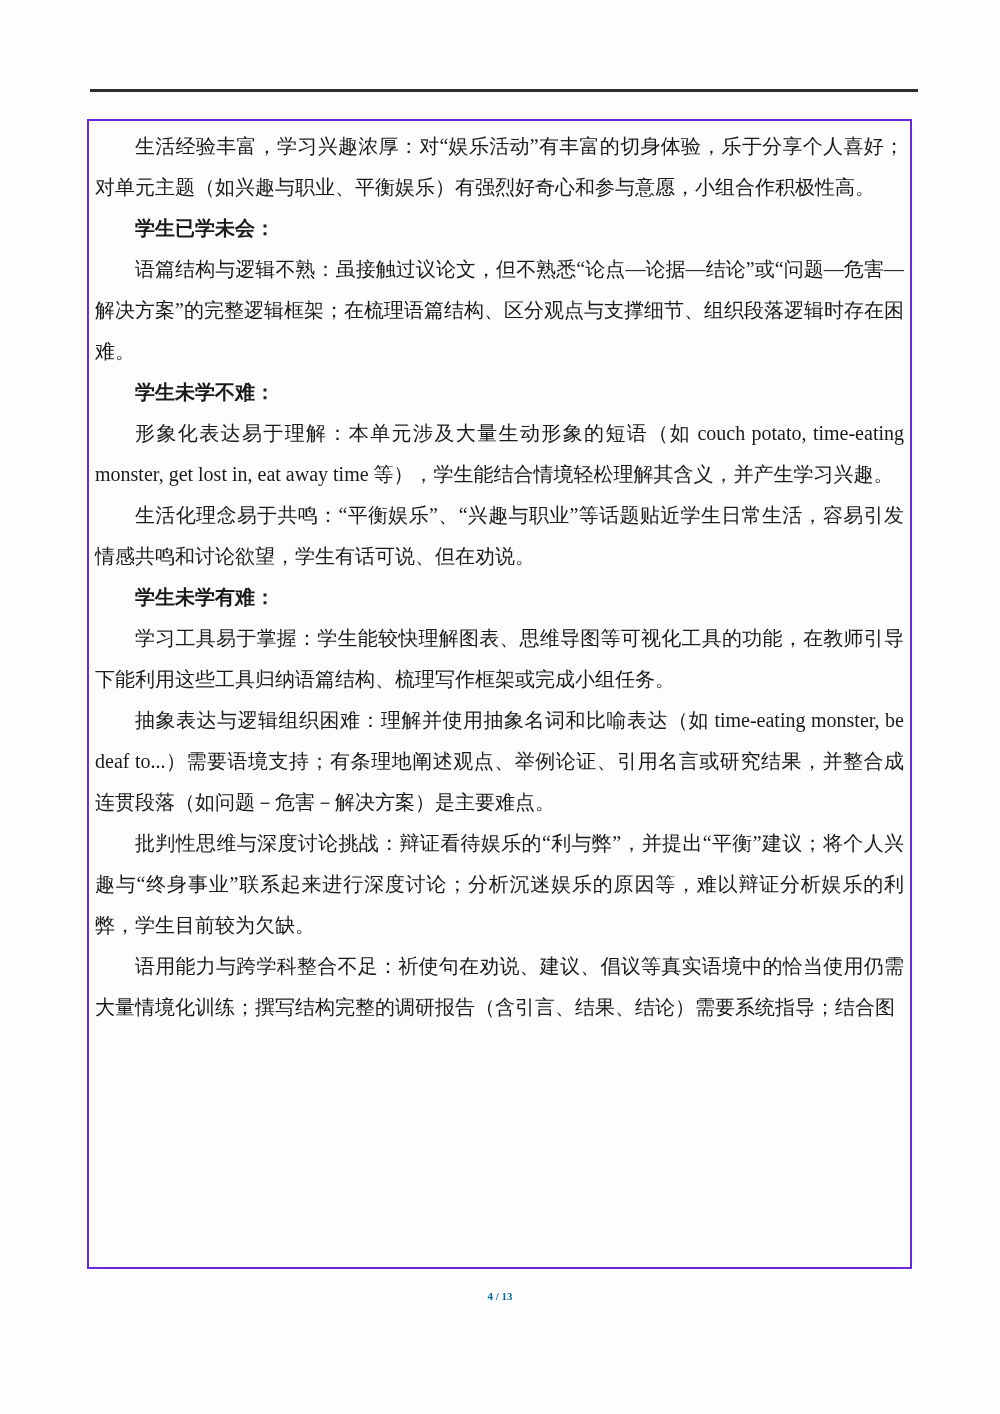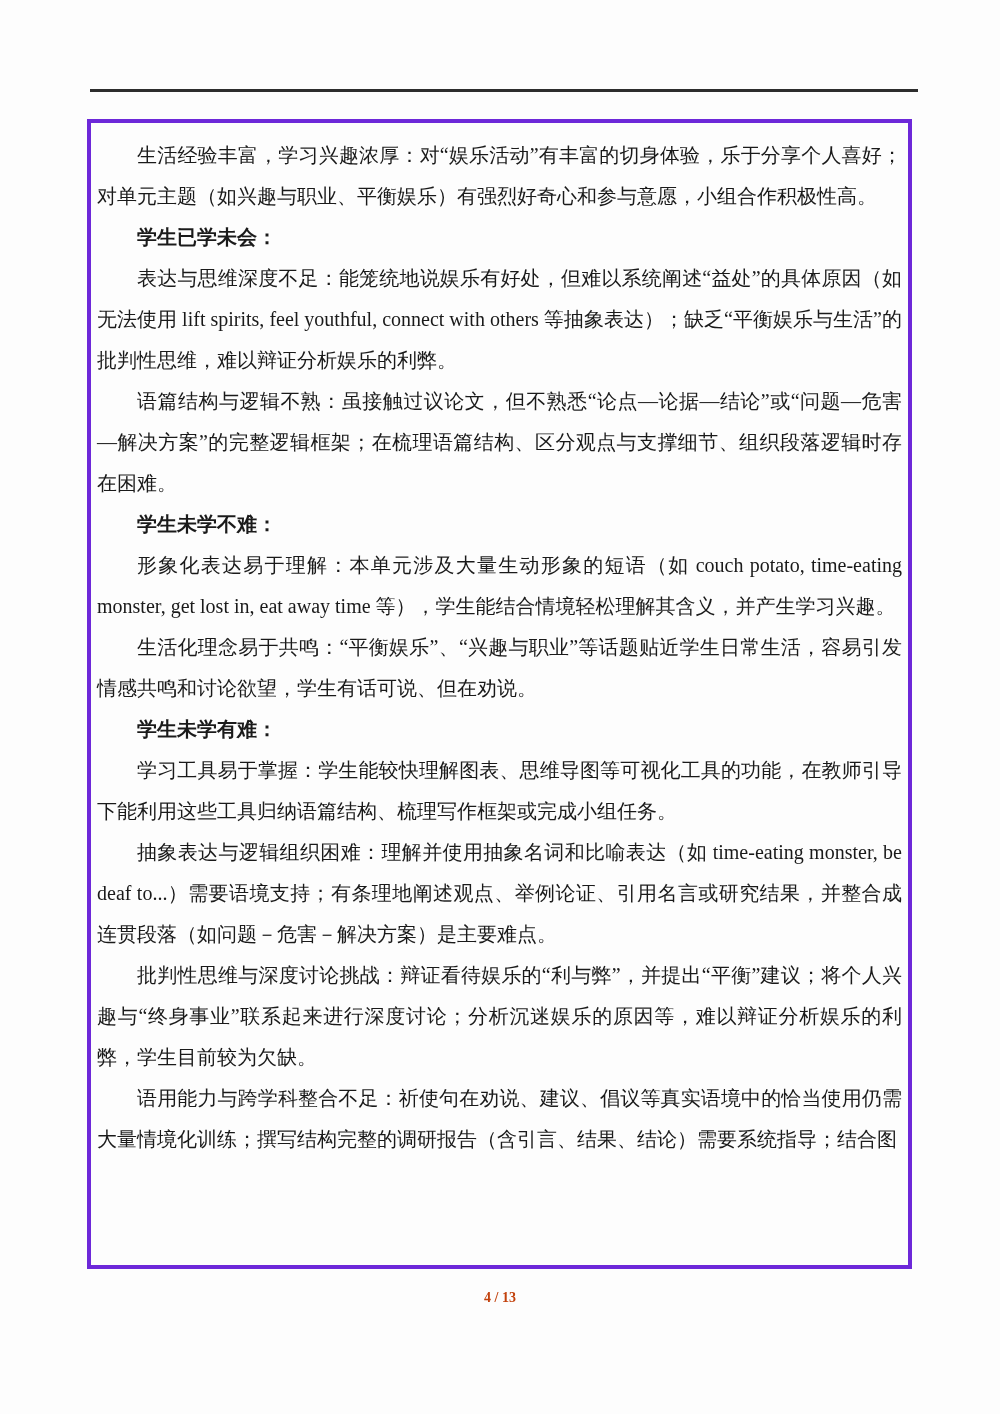--- a/index.html
+++ b/index.html
@@ -25,22 +25,22 @@
     height: 3px;
     background: #2d2d2d;
   }
   .content-cell {
     position: absolute;
     left: 87px;
     top: 119px;
     width: 825px;
     height: 1150px;
     box-sizing: border-box;
-    border: 4px solid #6d28d9;
-    padding: 12px 6px 0 6px;
+    border: 2px solid #6d28d9;
+    padding: 5px 6px 0 6px;
     overflow: hidden;
     background: transparent;
   }
   .para {
     margin: 0;
     font-size: 20px;
     line-height: 41px;
     text-align: justify;
     text-align-last: left;
     text-indent: 2em;
@@ -48,34 +48,33 @@
   }
   .para.bold {
     font-weight: bold;
   }
   .footer {
     position: absolute;
     top: 1290px;
     left: 0;
     width: 100%;
     text-align: center;
-    font-size: 14px;
+    font-size: 11px;
     font-weight: bold;
-    color: #c2410c;
+    color: #0369a1;
   }
 </style>
 </head>
 <body>
 
 <div class="page">
   <div class="header-rule"></div>
   <div class="content-cell">
       <p class="para">生活经验丰富，学习兴趣浓厚：对“娱乐活动”有丰富的切身体验，乐于分享个人喜好；对单元主题（如兴趣与职业、平衡娱乐）有强烈好奇心和参与意愿，小组合作积极性高。</p>
       <p class="para bold">学生已学未会：</p>
-      <p class="para">表达与思维深度不足：能笼统地说娱乐有好处，但难以系统阐述“益处”的具体原因（如无法使用 lift spirits, feel youthful, connect with others 等抽象表达）；缺乏“平衡娱乐与生活”的批判性思维，难以辩证分析娱乐的利弊。</p>
       <p class="para">语篇结构与逻辑不熟：虽接触过议论文，但不熟悉“论点—论据—结论”或“问题—危害—解决方案”的完整逻辑框架；在梳理语篇结构、区分观点与支撑细节、组织段落逻辑时存在困难。</p>
       <p class="para bold">学生未学不难：</p>
       <p class="para">形象化表达易于理解：本单元涉及大量生动形象的短语（如 couch potato, time-eating monster, get lost in, eat away time 等），学生能结合情境轻松理解其含义，并产生学习兴趣。</p>
       <p class="para">生活化理念易于共鸣：“平衡娱乐”、“兴趣与职业”等话题贴近学生日常生活，容易引发情感共鸣和讨论欲望，学生有话可说、但在劝说。</p>
       <p class="para bold">学生未学有难：</p>
       <p class="para">学习工具易于掌握：学生能较快理解图表、思维导图等可视化工具的功能，在教师引导下能利用这些工具归纳语篇结构、梳理写作框架或完成小组任务。</p>
       <p class="para">抽象表达与逻辑组织困难：理解并使用抽象名词和比喻表达（如 time-eating monster, be deaf to...）需要语境支持；有条理地阐述观点、举例论证、引用名言或研究结果，并整合成连贯段落（如问题－危害－解决方案）是主要难点。</p>
       <p class="para">批判性思维与深度讨论挑战：辩证看待娱乐的“利与弊”，并提出“平衡”建议；将个人兴趣与“终身事业”联系起来进行深度讨论；分析沉迷娱乐的原因等，难以辩证分析娱乐的利弊，学生目前较为欠缺。</p>
       <p class="para">语用能力与跨学科整合不足：祈使句在劝说、建议、倡议等真实语境中的恰当使用仍需大量情境化训练；撰写结构完整的调研报告（含引言、结果、结论）需要系统指导；结合图</p>
     </div>

